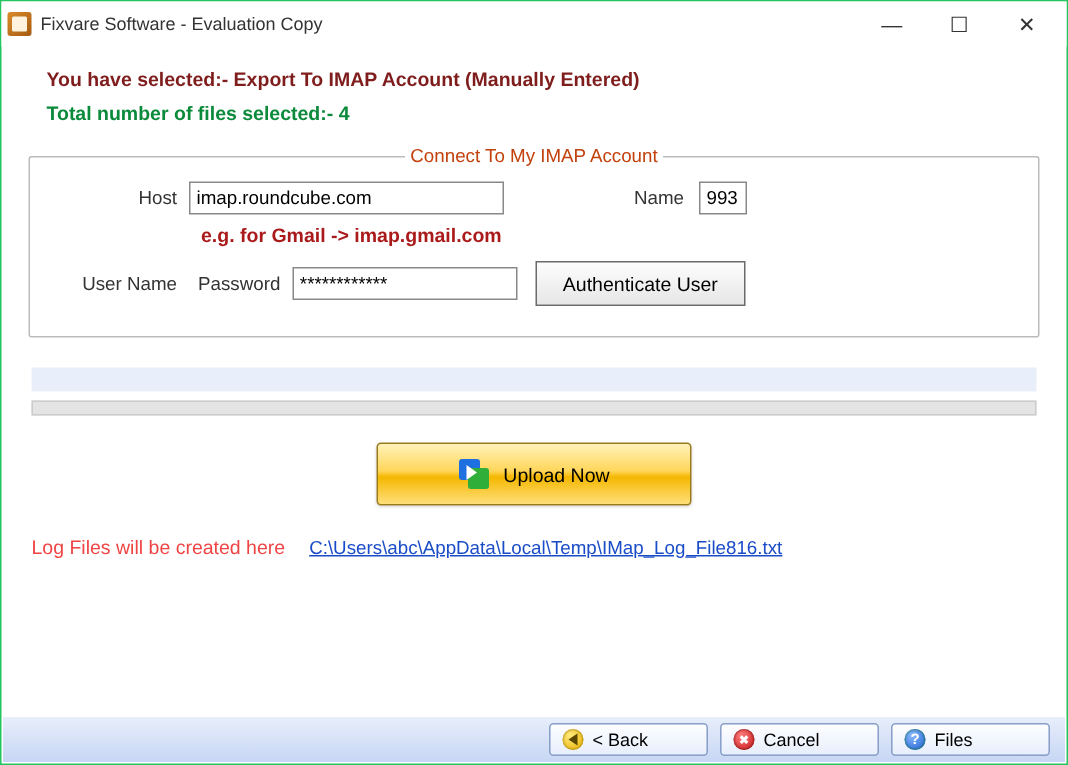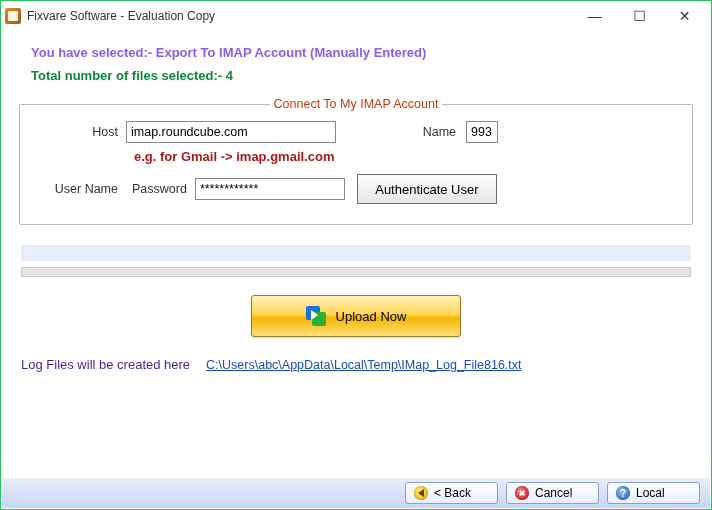--- a/index.html
+++ b/index.html
@@ -5,21 +5,21 @@
   * { box-sizing: border-box; font-family: "Segoe UI", Tahoma, sans-serif; }
   body { margin: 0; background: #fff; }
   .window { width: 712px; height: 510px; border: 1px solid #22c55e; background: #fff; position: relative; }
   .titlebar { height: 30px; display: flex; align-items: center; padding: 0 4px; background: #fff; }
   .titlebar .app-icon { width: 16px; height: 16px; margin-right: 6px; background: linear-gradient(135deg,#d98b2b,#a65a12); border-radius: 2px; position: relative; }
   .titlebar .app-icon::after { content:""; position:absolute; inset:3px; background:#fff3e0; border-radius:1px;}
   .titlebar .title { font-size: 12px; color: #333; flex: 1; }
   .winbtns { display: flex; }
   .winbtn { width: 45px; height: 28px; display:flex; align-items:center; justify-content:center; font-size:14px; color:#333;}
   .content { padding: 6px 18px 0 18px; }
-  .info-line { color: #8b5cf6; font-weight: bold; font-size: 13px; margin: 8px 0 4px 12px; }
+  .info-line { color: #7f1d1d; font-weight: bold; font-size: 13px; margin: 8px 0 4px 12px; }
   .info-line2 { color: #0a8a3a; font-weight: bold; font-size: 13px; margin: 8px 0 14px 12px; }
   fieldset { border: 1px solid #bbb; border-radius: 2px; padding: 10px 14px 14px 14px; margin: 4px 0 14px 0; }
   legend { font-size: 12.5px; color: #c2410c; padding: 0 4px; text-align: center; }
   .row { display: flex; align-items: center; margin-bottom: 6px; }
   .lbl { font-size: 12.5px; color: #333; text-align: right; }
   .txt { height: 22px; border: 1px solid #888; font-size: 12.5px; padding: 1px 4px; background:#fff; }
   .hint { color: #aa1a1a; font-weight: bold; font-size: 13px; margin: 6px 0 10px 100px; }
   .auth-btn { height: 30px; width: 140px; margin-left: 12px; border: 1px solid #6b6b6b; background: linear-gradient(#fdfdfd,#e6e6e6); font-size: 13px; cursor:pointer; }
   .combo { height: 22px; width: 210px; border: 1px solid #888; background:#fff; font-size:12.5px; padding: 0 2px; }
   .chk { margin: 0 4px 0 8px; }
@@ -30,25 +30,25 @@
   .upload-btn { width: 210px; height: 42px; border: 1px solid #9a7a1f; border-radius: 3px;
     background: linear-gradient(#fff2b8, #ffd65a 45%, #f4b700 55%, #ffdf7a);
     display:flex; align-items:center; justify-content:center; gap:10px; font-size:13px; cursor:pointer;
     box-shadow: 0 1px 2px rgba(0,0,0,0.15);}
   .upload-icon { width:20px; height:20px; position:relative; }
   .upload-icon .sq { position:absolute; width:14px; height:14px; border-radius:2px; }
   .upload-icon .sq.blue { background:#1e6fe0; left:0; top:0; }
   .upload-icon .sq.green { background:#2fae3a; left:6px; top:6px; }
   .upload-icon .arr { position:absolute; left:5px; top:4px; width:0;height:0;border-top:5px solid transparent;border-bottom:5px solid transparent;border-left:7px solid #fff;}
   .log-row { margin: 20px 2px 0 2px; display:flex; align-items:center; gap: 16px; }
-  .log-lbl { color:#4c1d95; font-size:13px; }
+  .log-lbl { color:#ef4444; font-size:13px; }
   .log-link { color:#1a4cc7; text-decoration:underline; font-size:12.5px; cursor:pointer;}
   .footer { position:absolute; left:1px; right:1px; bottom:1px; height:30px;
     background: linear-gradient(#e8eefb,#c7d6f4); display:flex; align-items:center; justify-content:flex-end; padding-right:10px; gap:8px;}
-  .fbtn { height:22px; width:93px; border:1px solid #8aa0c8; border-radius:3px;
+  .fbtn { height:22px; width:106px; border:1px solid #8aa0c8; border-radius:3px;
     background: linear-gradient(#fdfeff,#e7eefc); display:flex; align-items:center; gap:6px; padding:0 8px; font-size:12px; cursor:pointer;}
   .ficon { width:14px; height:14px; border-radius:50%; display:flex; align-items:center; justify-content:center; font-size:10px; color:#fff; font-weight:bold;}
   .ficon.back { background: radial-gradient(circle at 35% 30%, #ffe97a, #e8b200); box-shadow: inset 0 0 2px #8a6a00;}
   .ficon.back::after { content:""; width:0;height:0;border-top:4px solid transparent;border-bottom:4px solid transparent;border-right:6px solid #5b4700;}
   .ficon.cancel { background: radial-gradient(circle at 35% 30%, #ff7a7a, #c71919); box-shadow: inset 0 0 2px #600;}
   .ficon.cancel::after { content:"✖"; font-size:8px;}
   .ficon.help { background: radial-gradient(circle at 35% 30%, #8ab8ff, #1a5fd0); box-shadow: inset 0 0 2px #063;}
   .ficon.help::after { content:"?"; }
   select.combo { appearance: auto; }
 </style>
@@ -116,17 +116,17 @@
     <button class="fbtn">
       <span class="ficon back"></span>
       <span>&lt; Back</span>
     </button>
     <button class="fbtn">
       <span class="ficon cancel"></span>
       <span>Cancel</span>
     </button>
     <button class="fbtn">
       <span class="ficon help"></span>
-      <span>Local</span>
+      <span>Files</span>
     </button>
   </div>
 
 </div>
 
 </body></html>

